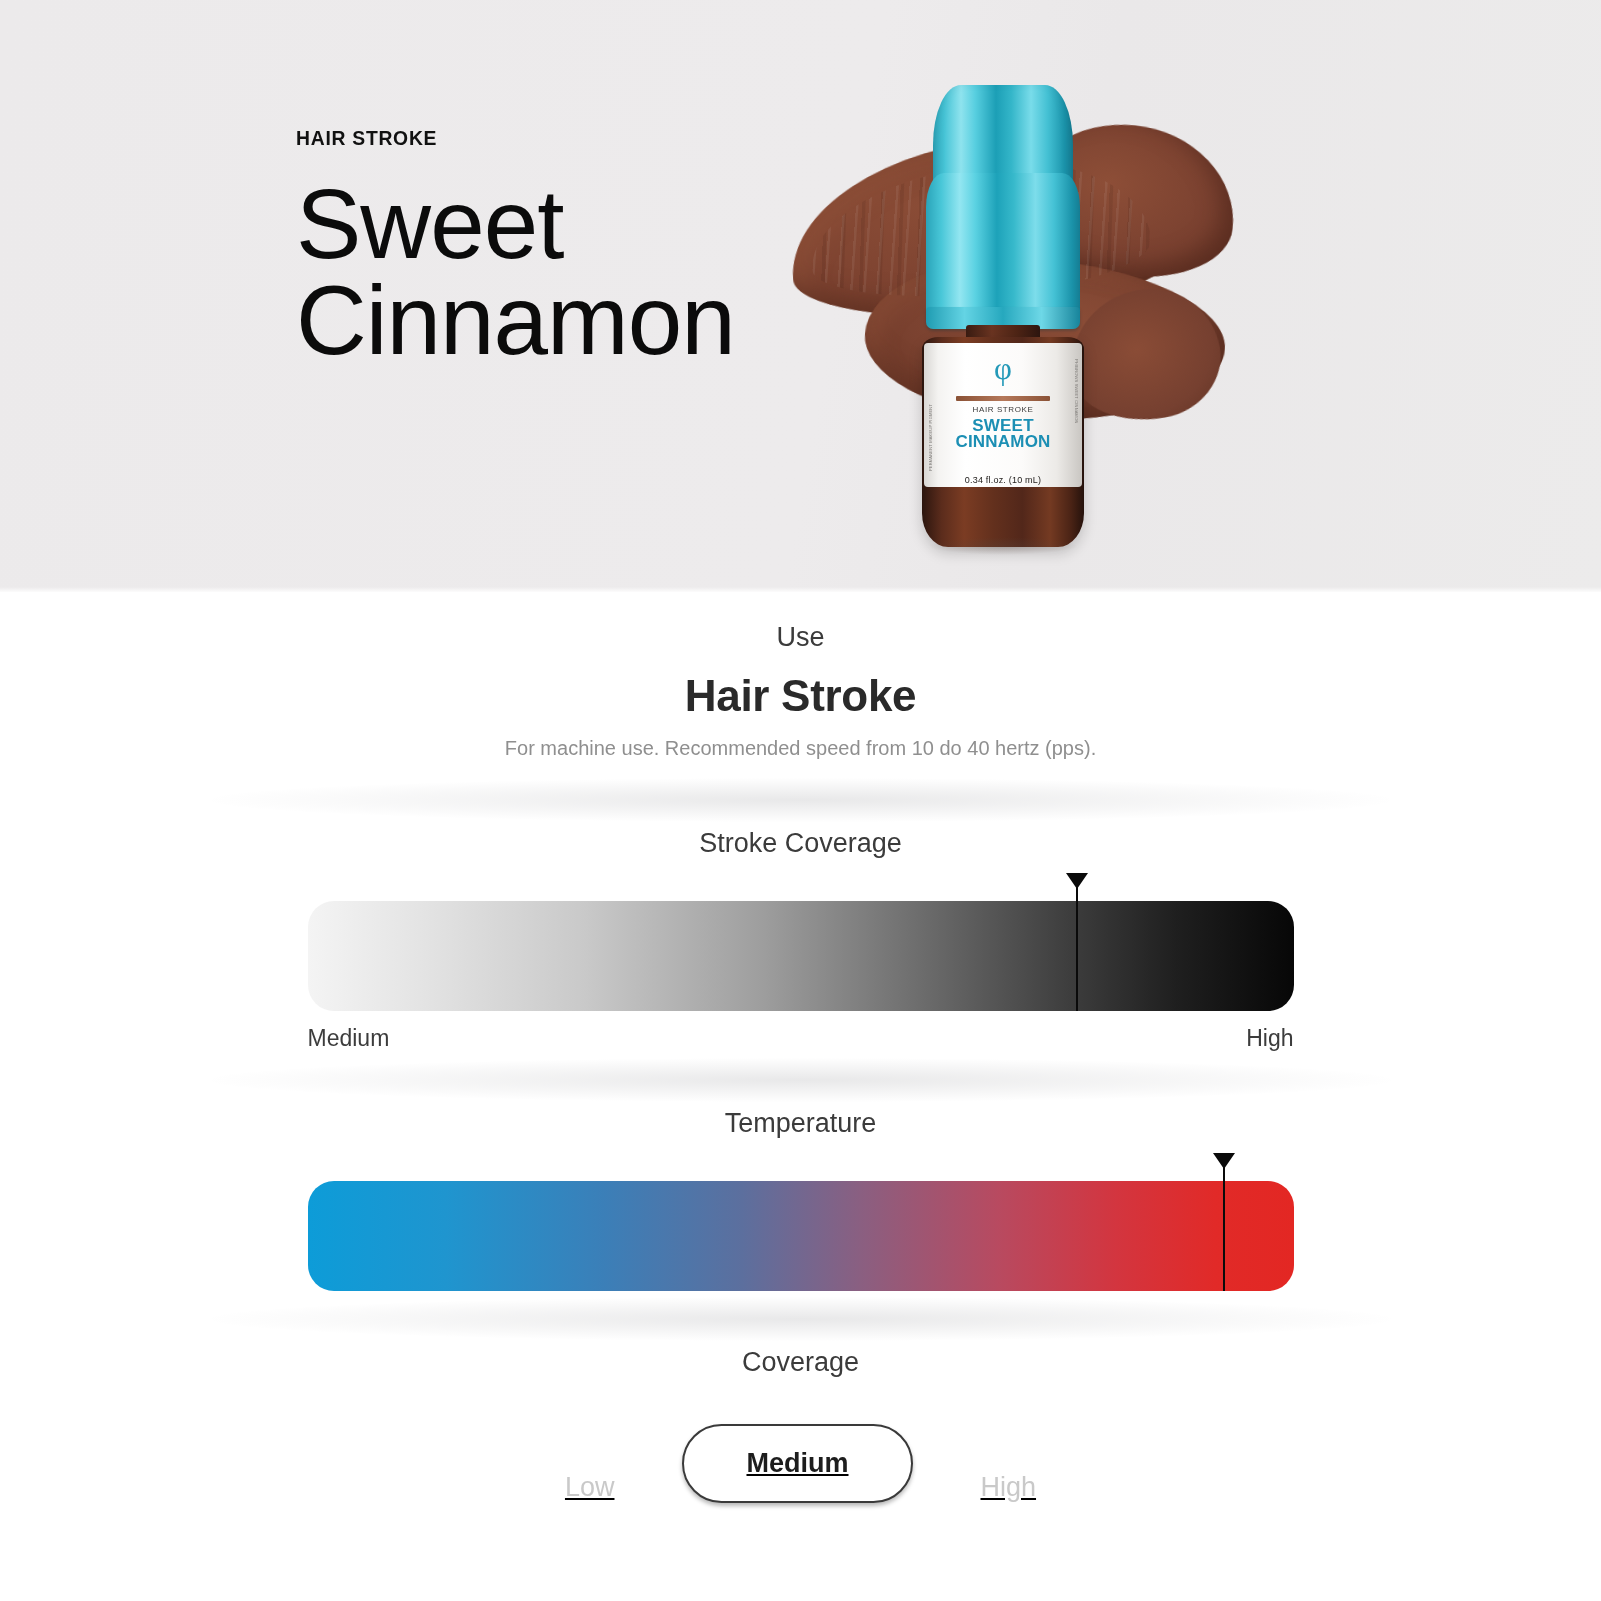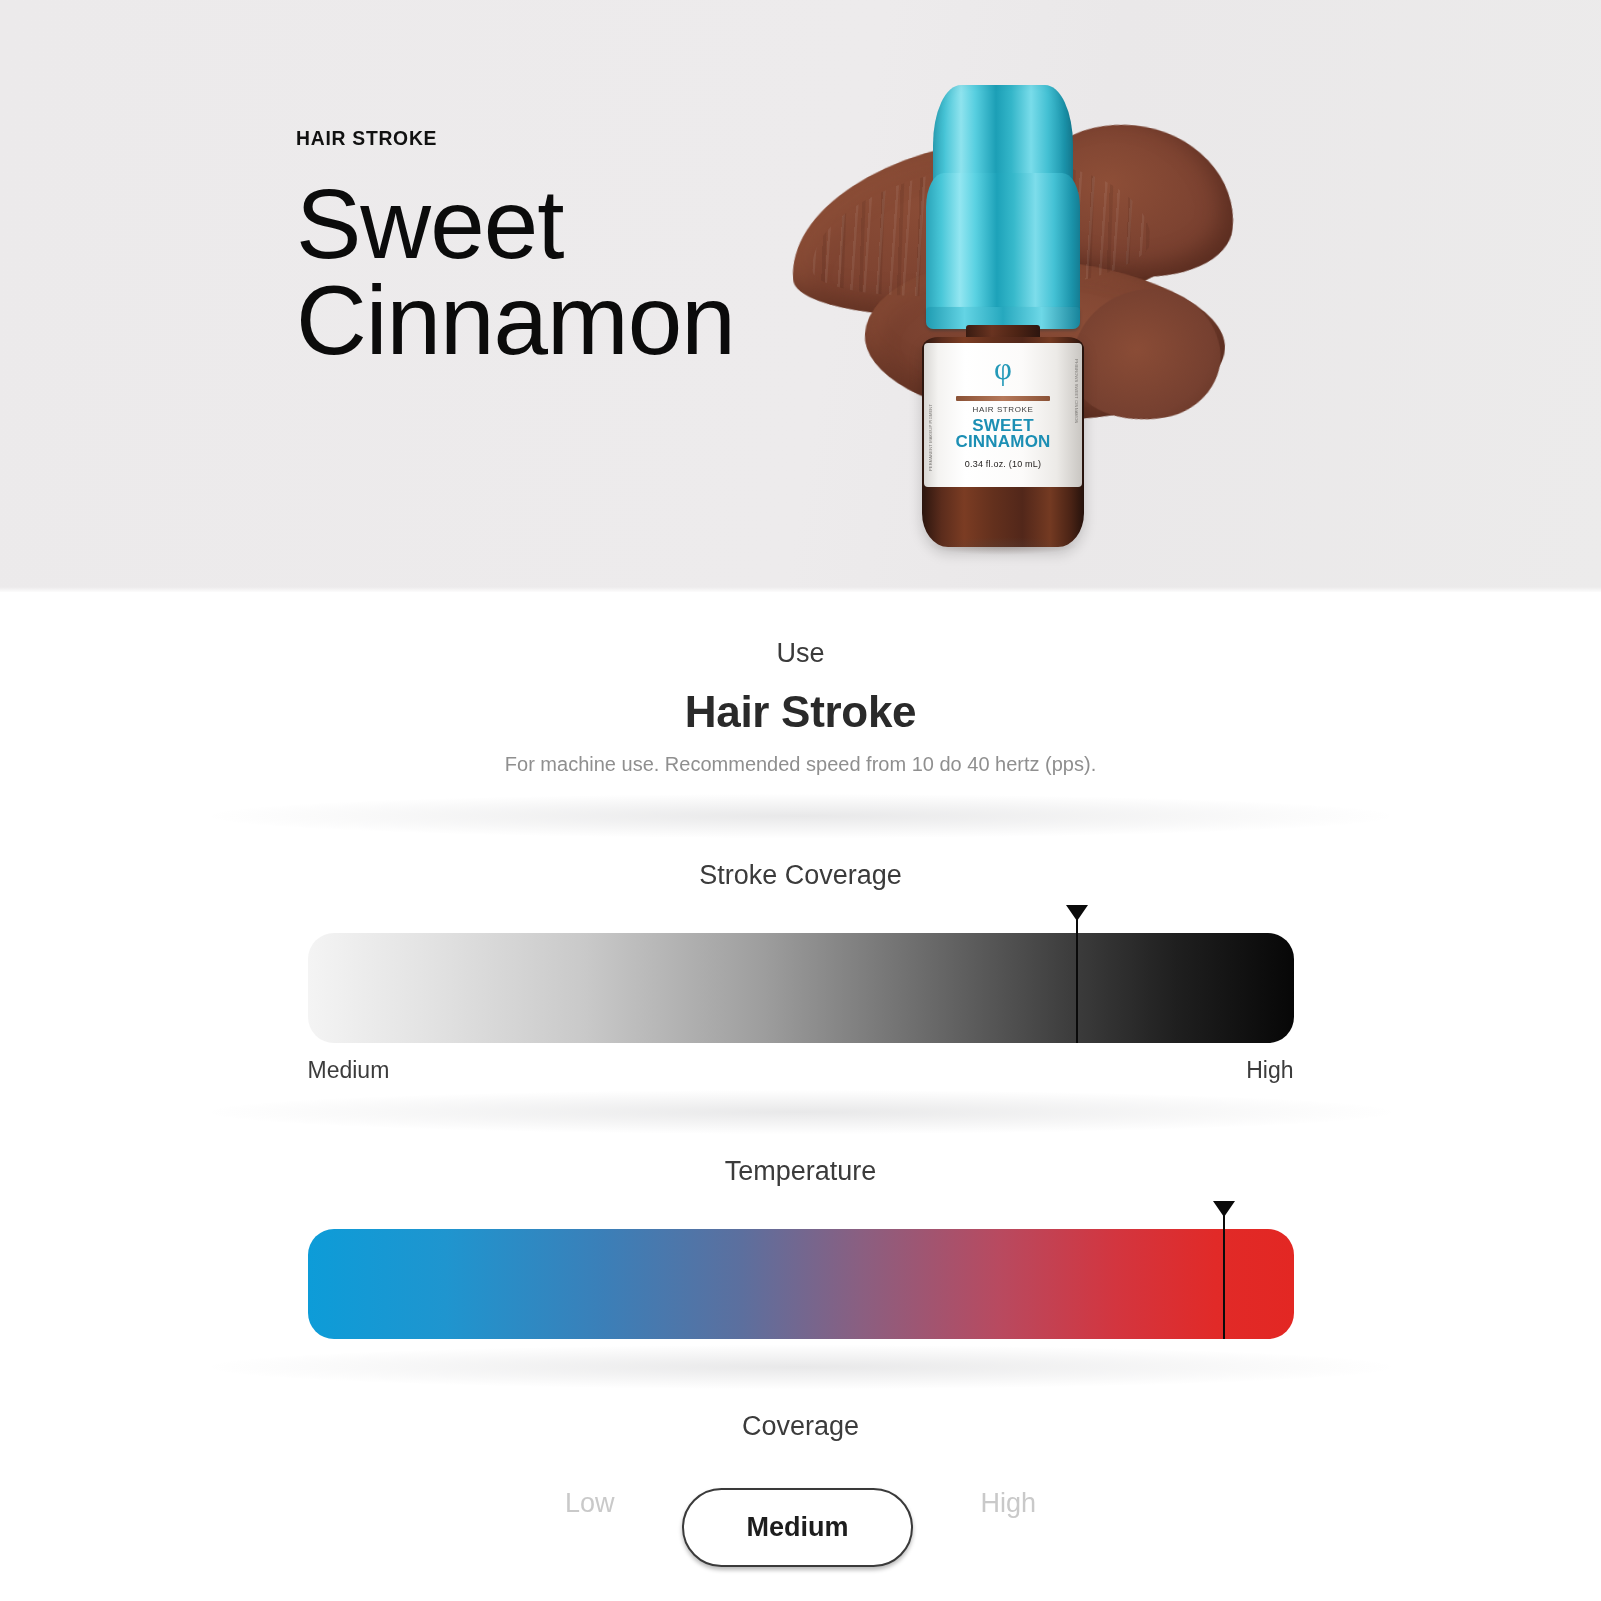--- a/index.html
+++ b/index.html
@@ -235,21 +235,21 @@
     color: #1c8fb4;
     font-weight: 700;
     font-size: 17px;
     line-height: 0.95;
     letter-spacing: 0.2px;
     white-space: pre-line;
   }
   .label-vol {
     position: absolute;
     left: 0; right: 0;
-    top: 116px;
+    top: 132px;
     text-align: center;
     font-size: 9px;
     color: #24211f;
     letter-spacing: 0.2px;
   }
   .label-side-l, .label-side-r {
     position: absolute;
     top: 16px;
     font-size: 4px;
     color: #7e7b78;
@@ -297,21 +297,21 @@
     width: 1180px;
     height: 44px;
     border-radius: 50%;
     background: radial-gradient(ellipse at center, rgba(120,120,125,0.17) 0%, rgba(120,120,125,0.07) 42%, rgba(255,255,255,0) 72%);
   }
 
   .section-label {
     font-size: 27px;
     color: #3b3b3b;
     font-weight: 400;
-    margin: 16px;
+    margin: 0;
   }
   .use-value {
     font-size: 44px;
     font-weight: 700;
     color: #2a2a2a;
     margin: 18px 0 0 0;
     letter-spacing: -0.3px;
   }
   .use-note {
     font-size: 20px;
@@ -365,22 +365,23 @@
     justify-content: space-between;
     font-size: 23px;
     color: #3c3c3c;
   }
 
   
   .visc-row {
     margin-top: 46px;
     display: flex;
     justify-content: center;
-    align-items: flex-start;
+    align-items: flex-end;
     gap: 64px;
+    text-decoration: underline;
   }
   .visc-chip {
     font-size: 27px;
     color: #c9c9c9;
     padding: 0 4px;
   }
   .visc-chip.active {
     color: #1d1d1d;
     font-weight: 700;
     border: 2px solid #3a3a3a;

